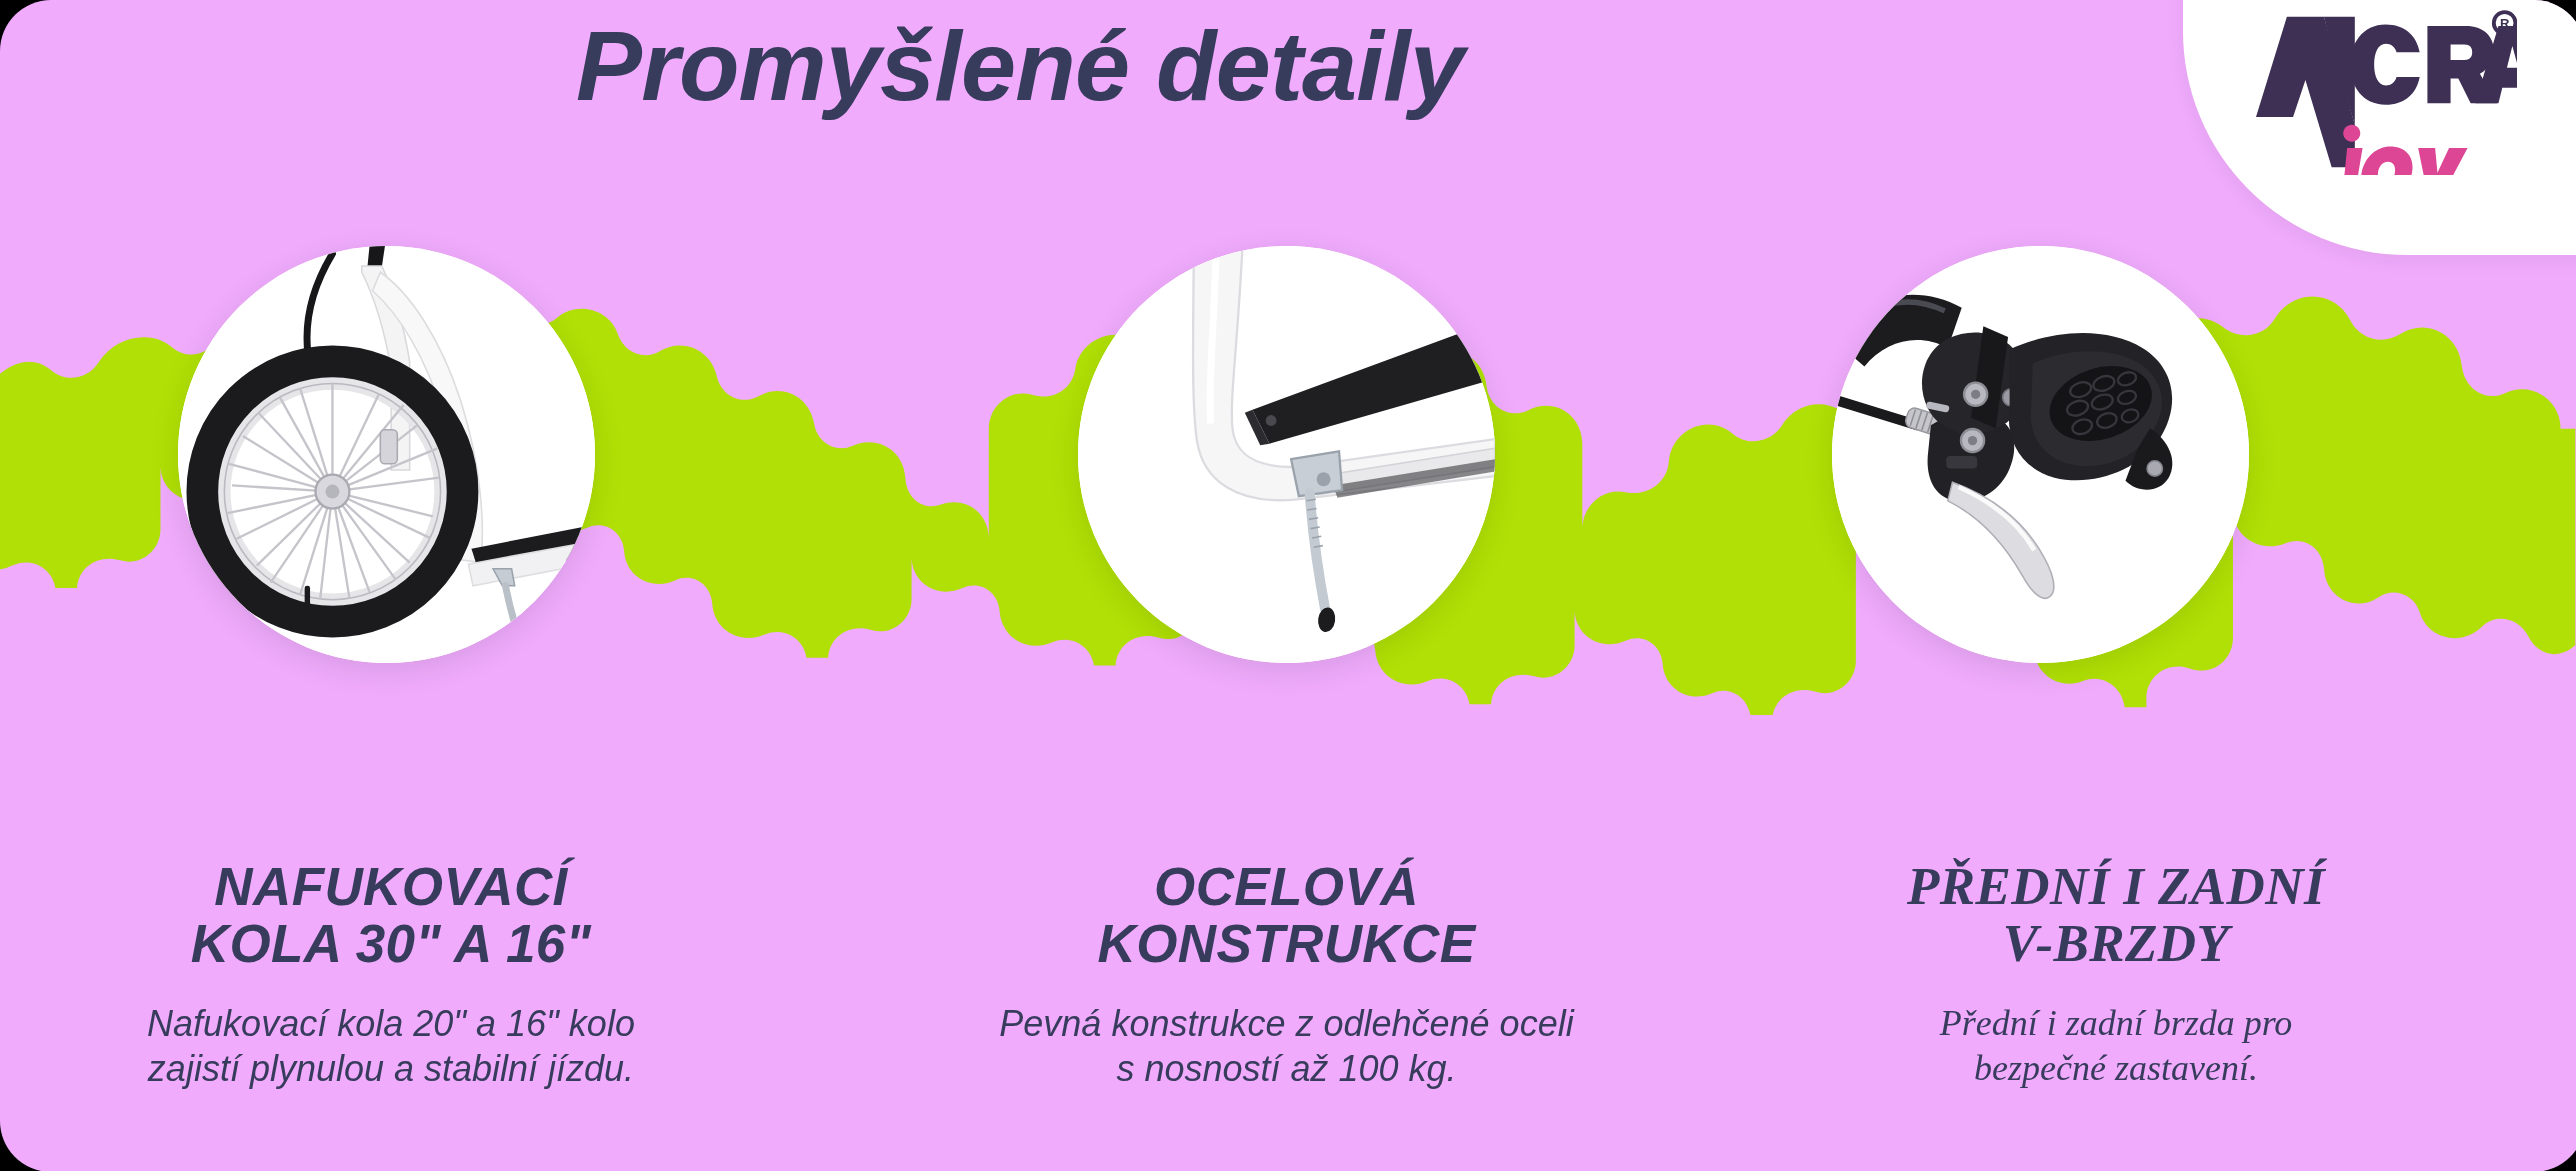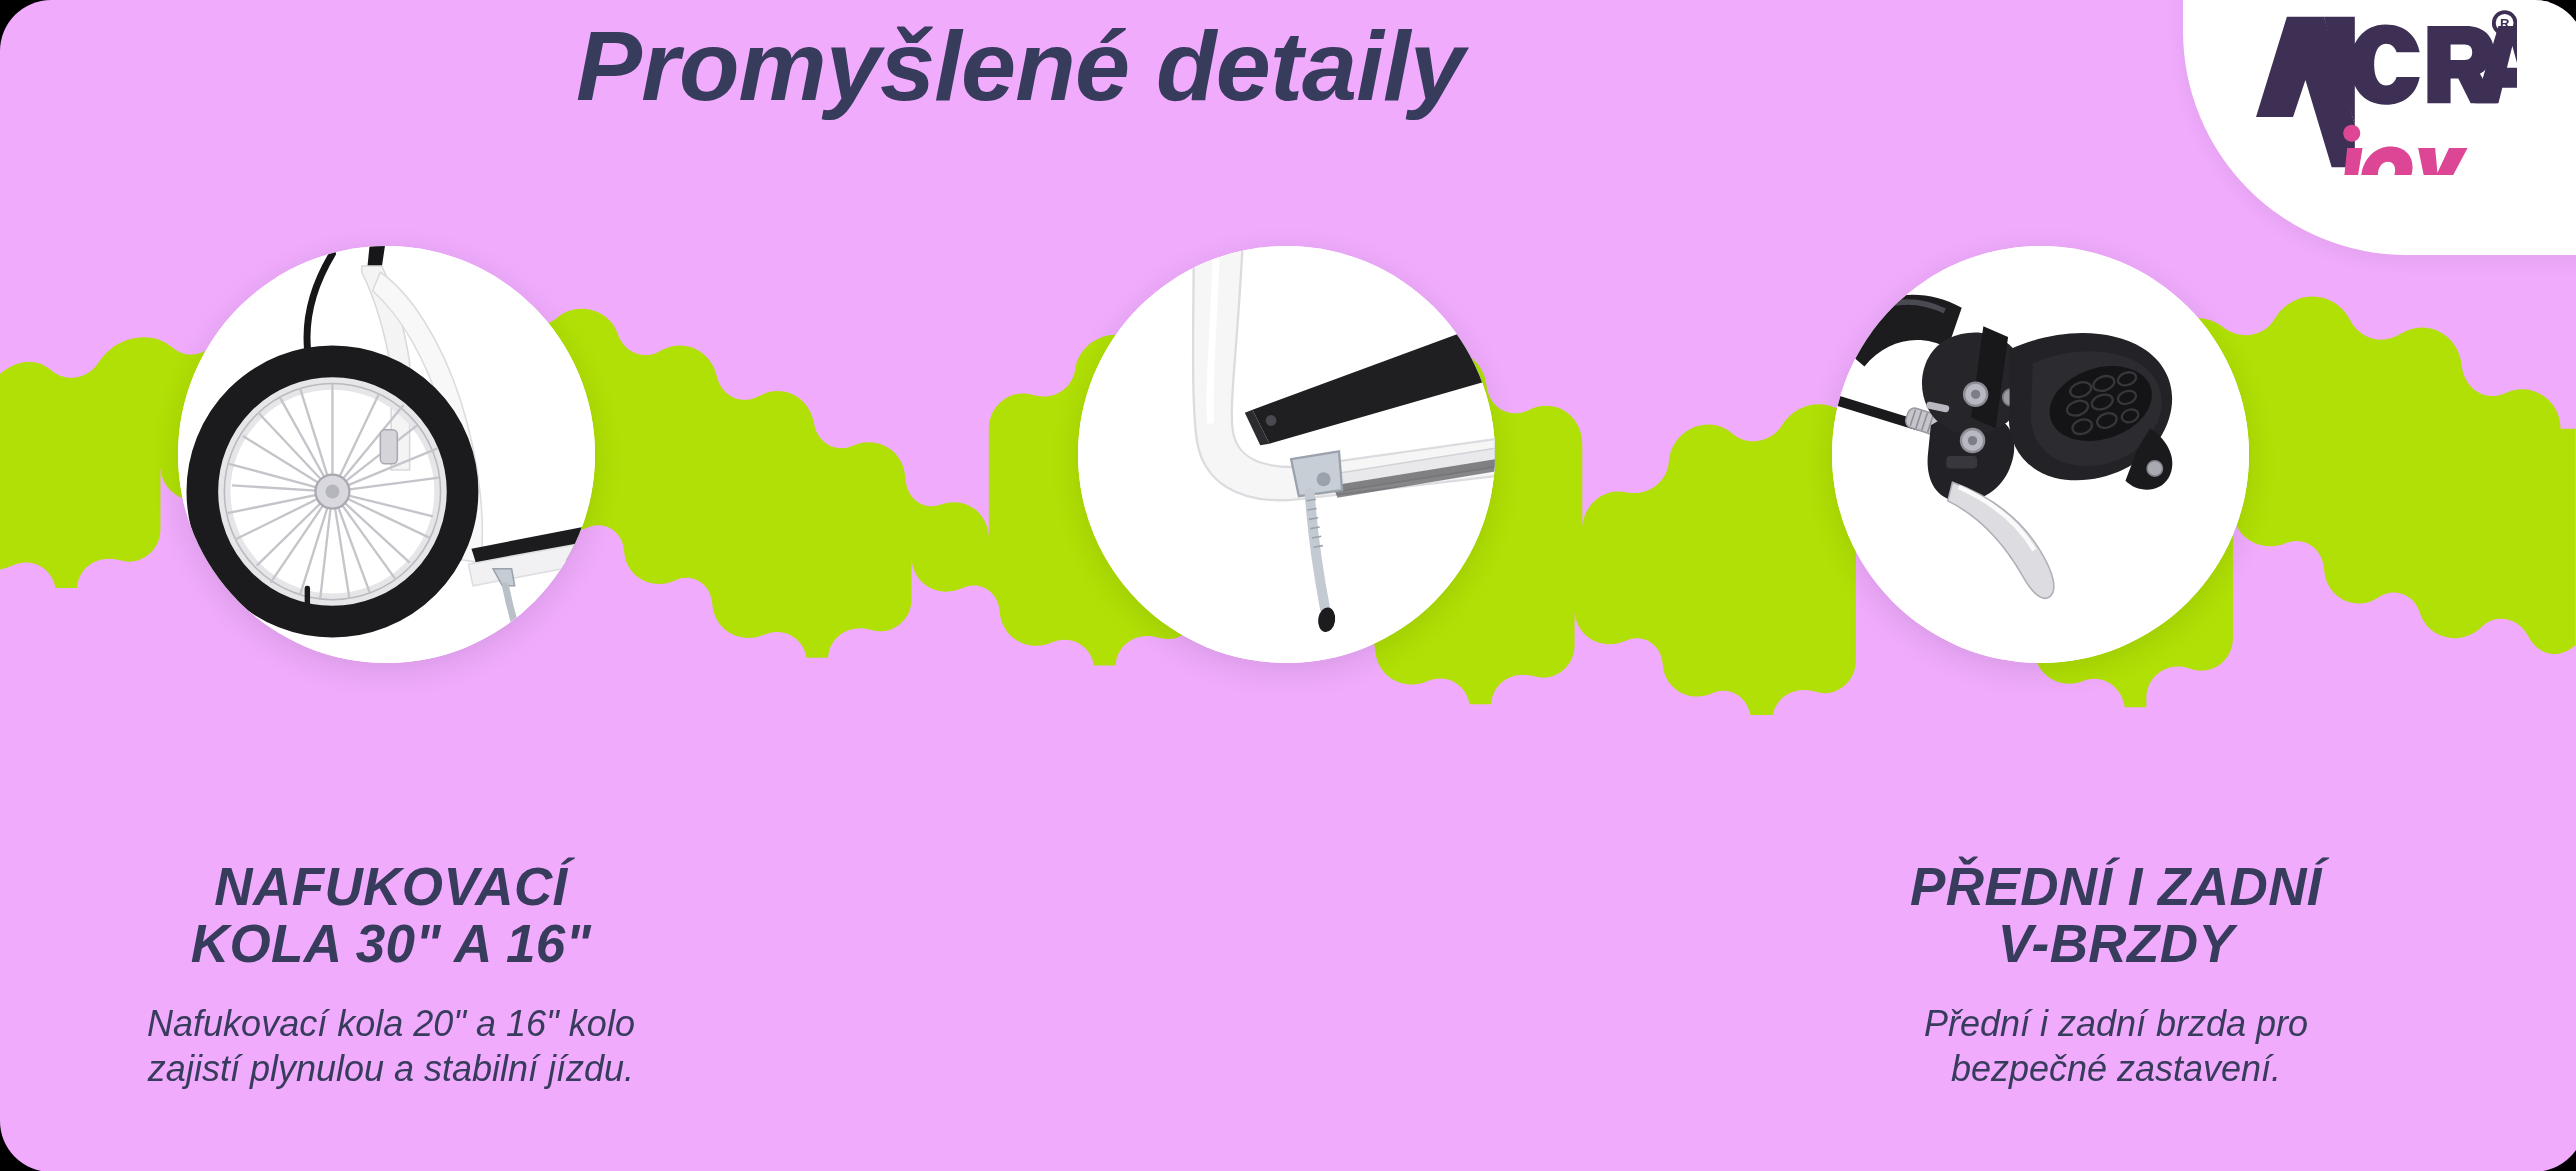--- a/index.html
+++ b/index.html
@@ -52,21 +52,21 @@
   #photo-1{left:178px;top:246px;}
   #photo-2{left:1078px;top:246px;}
   #photo-3{left:1832px;top:246px;}
 
   
   .feature{
     position:absolute;top:858px;text-align:center;color:#373b5c;
   }
   #feature-1{left:43px;width:696px;}
   #feature-2{left:873px;width:827px;}
-  #feature-3{left:1774px;width:684px;}
+  #feature-3{left:1774px;width:684px;font-family:Liberation Serif, serif;}
 
   .feature-heading{
     font-size:53px;line-height:1.08;
     font-weight:bold;font-style:italic;
     letter-spacing:0.4px;
     margin:0 0 29px 0;
     white-space:pre-line;
   }
   .feature-body{
     font-size:36px;line-height:1.25;
@@ -344,20 +344,26 @@
     </svg>
   </div>
 
   <div class="feature" id="feature-1">
     <div class="feature-heading">NAFUKOVACÍ
 KOLA 30" A 16"</div>
     <div class="feature-body">Nafukovací kola 20" a 16" kolo
 zajistí plynulou a stabilní jízdu.</div>
   </div>
 
+  <div class="feature" id="feature-2">
+    <div class="feature-heading">OCELOVÁ
+KONSTRUKCE</div>
+    <div class="feature-body">Pevná konstrukce z odlehčené oceli
+s nosností až 100 kg.</div>
+  </div>
 
   <div class="feature" id="feature-3">
     <div class="feature-heading">PŘEDNÍ I ZADNÍ
 V-BRZDY</div>
     <div class="feature-body">Přední i zadní brzda pro
 bezpečné zastavení.</div>
   </div>
 
 </div>
 

